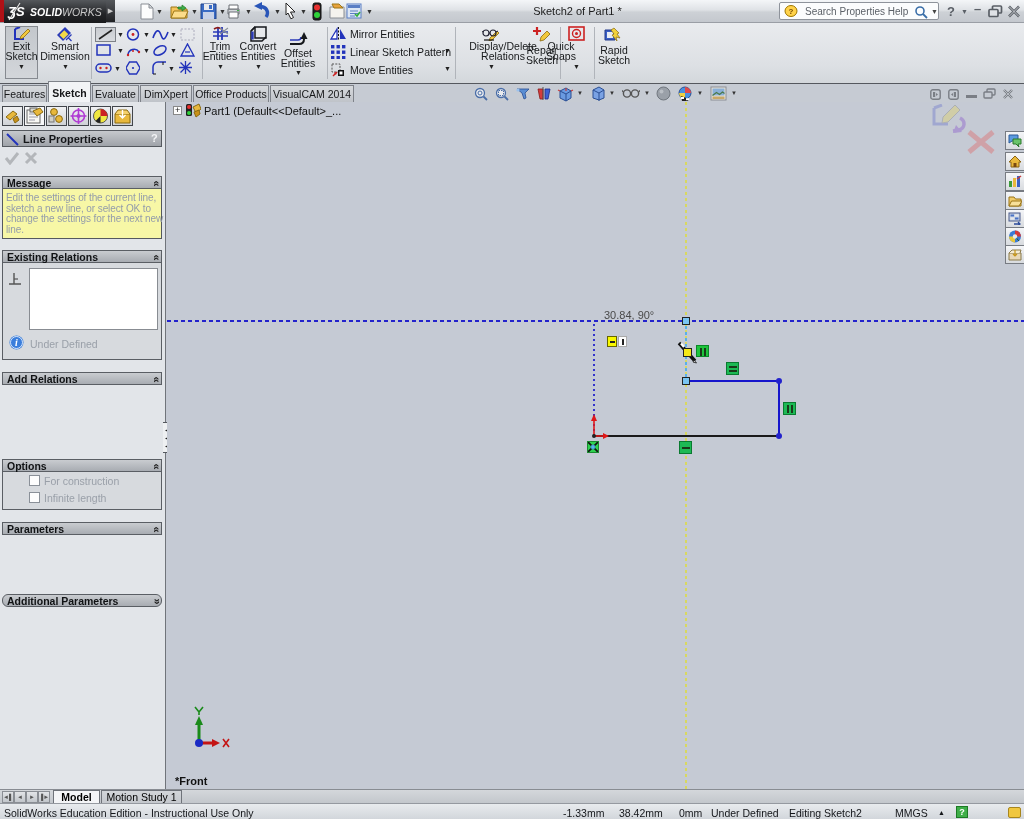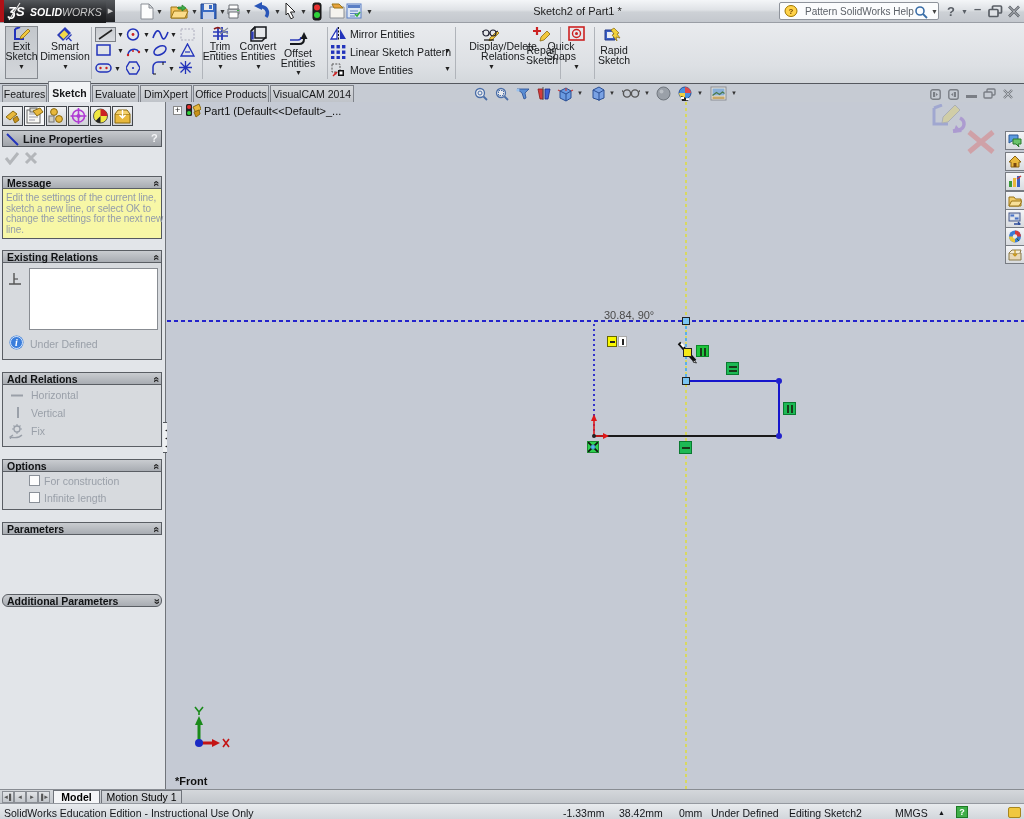--- a/index.html
+++ b/index.html
@@ -65,21 +65,21 @@
         <text x="58" y="15.5" font-size="10.5" font-style="italic" fill="#c8c8c8" font-family="Liberation Sans">WORKS</text>
       </svg>
     </div>
   <div class="abs" style="left:106px;top:0;width:9px;height:22px;background:linear-gradient(#55585c,#202124);color:#cbcbcb;font-size:7px;line-height:22px;text-align:center;">▶</div>
   <div class="abs" style="top:5px;left:450px;width:255px;text-align:center;font-size:11px;color:#1c1c1c;">Sketch2 of Part1 *</div>
   <div class="abs" id="searchbox">
     <svg class="abs" style="left:4px;top:2px" width="14" height="14" viewBox="0 0 14 14">
         <ellipse cx="7" cy="6" rx="6" ry="5.5" fill="#ffd24a" stroke="#a07800"></ellipse>
         <text x="7" y="9" font-size="8" font-weight="bold" text-anchor="middle" fill="#7a4a00">?</text>
       </svg>
-    <span class="abs" style="left:25px;top:3px;font-size:10px;color:#5c6168;">Pattern SolidWorks Help</span>
+    <span class="abs" style="left:25px;top:3px;font-size:10px;color:#5c6168;">Search Properties Help</span>
     <svg class="abs" style="left:134px;top:2px" width="14" height="14" viewBox="0 0 14 14">
         <circle cx="6" cy="6" r="4" fill="none" stroke="#3a6ea8" stroke-width="1.6"></circle>
         <line x1="9" y1="9" x2="13" y2="13" stroke="#3a6ea8" stroke-width="1.8"></line>
       </svg>
     <span class="abs" style="left:151px;top:5px;font-size:7px;color:#444">▼</span>
   </div>
   <div class="winbtn" style="left:947px;top:4px;font-size:13px;">?</div>
   <div class="winbtn" style="left:961px;top:8px;font-size:7px;">▼</div>
   <div class="winbtn" style="left:974px;top:1px;font-size:13px;">–</div>
   <svg class="abs" style="left:988px;top:5px" width="15" height="13" viewBox="0 0 15 13">
@@ -460,36 +460,20 @@
     <div class="abs" style="left:26px;top:5px;width:129px;height:62px;background:#fff;border:1px solid #888c92;"></div>
     <svg class="abs" style="left:6px;top:72px" width="15" height="15" viewBox="0 0 15 15">
         <circle cx="7.5" cy="7.5" r="7" fill="#3a7edc"></circle>
         <circle cx="7.5" cy="7.5" r="6" fill="none" stroke="#fff" stroke-width="0.8"></circle>
         <text x="7.5" y="11" font-size="10" font-weight="bold" font-style="italic" fill="#fff" text-anchor="middle" font-family="Liberation Serif">i</text>
       </svg>
     <span class="abs graytext" style="left:27px;top:75px;font-size:10.5px;">Under Defined</span>
   </div>
 
   <div class="sechead" style="top:270px;">Add Relations<span class="chev">«</span></div>
-  <div class="secbody" style="top:283px;height:62px;">
-    <svg class="abs" style="left:7px;top:7px" width="14" height="7" viewBox="0 0 14 7">
-        <line x1="1" y1="3.5" x2="13" y2="3.5" stroke="#9aa0a9" stroke-width="2"></line>
-      </svg>
-    <span class="abs graytext" style="left:28px;top:4px;font-size:10.5px;">Horizontal</span>
-    <svg class="abs" style="left:12px;top:21px" width="6" height="13" viewBox="0 0 6 13">
-        <line x1="3" y1="1" x2="3" y2="12" stroke="#9aa0a9" stroke-width="2"></line>
-      </svg>
-    <span class="abs graytext" style="left:28px;top:22px;font-size:10.5px;">Vertical</span>
-    <svg class="abs" style="left:5px;top:38px" width="17" height="16" viewBox="0 0 17 16">
-        <path d="M2 14c4 1 9 1 12-2M5 12l-3 2 1 3" fill="none" stroke="#9aa0a9" stroke-width="1.3"></path>
-        <circle cx="9" cy="6" r="3" fill="none" stroke="#9aa0a9" stroke-width="1.3"></circle>
-        <path d="M9 3V1M9 9v2M6 6H4M12 6h2M7 4L5.5 2.5M11 4l1.5-1.5" stroke="#9aa0a9" stroke-width="1.1"></path>
-      </svg>
-    <span class="abs graytext" style="left:28px;top:40px;font-size:10.5px;">Fix</span>
-  </div>
 
   <div class="sechead" style="top:357px;">Options<span class="chev">«</span></div>
   <div class="secbody" style="top:370px;height:38px;">
     <div class="abs" style="left:26px;top:3px;width:11px;height:11px;background:#fdfdfd;border:1px solid #8a9098;"></div>
     <span class="abs graytext" style="left:41px;top:3px;font-size:10.5px;">For construction</span>
     <div class="abs" style="left:26px;top:20px;width:11px;height:11px;background:#fdfdfd;border:1px solid #8a9098;"></div>
     <span class="abs graytext" style="left:41px;top:20px;font-size:10.5px;">Infinite length</span>
   </div>
 
   <div class="sechead" style="top:420px;">Parameters<span class="chev">«</span></div>

